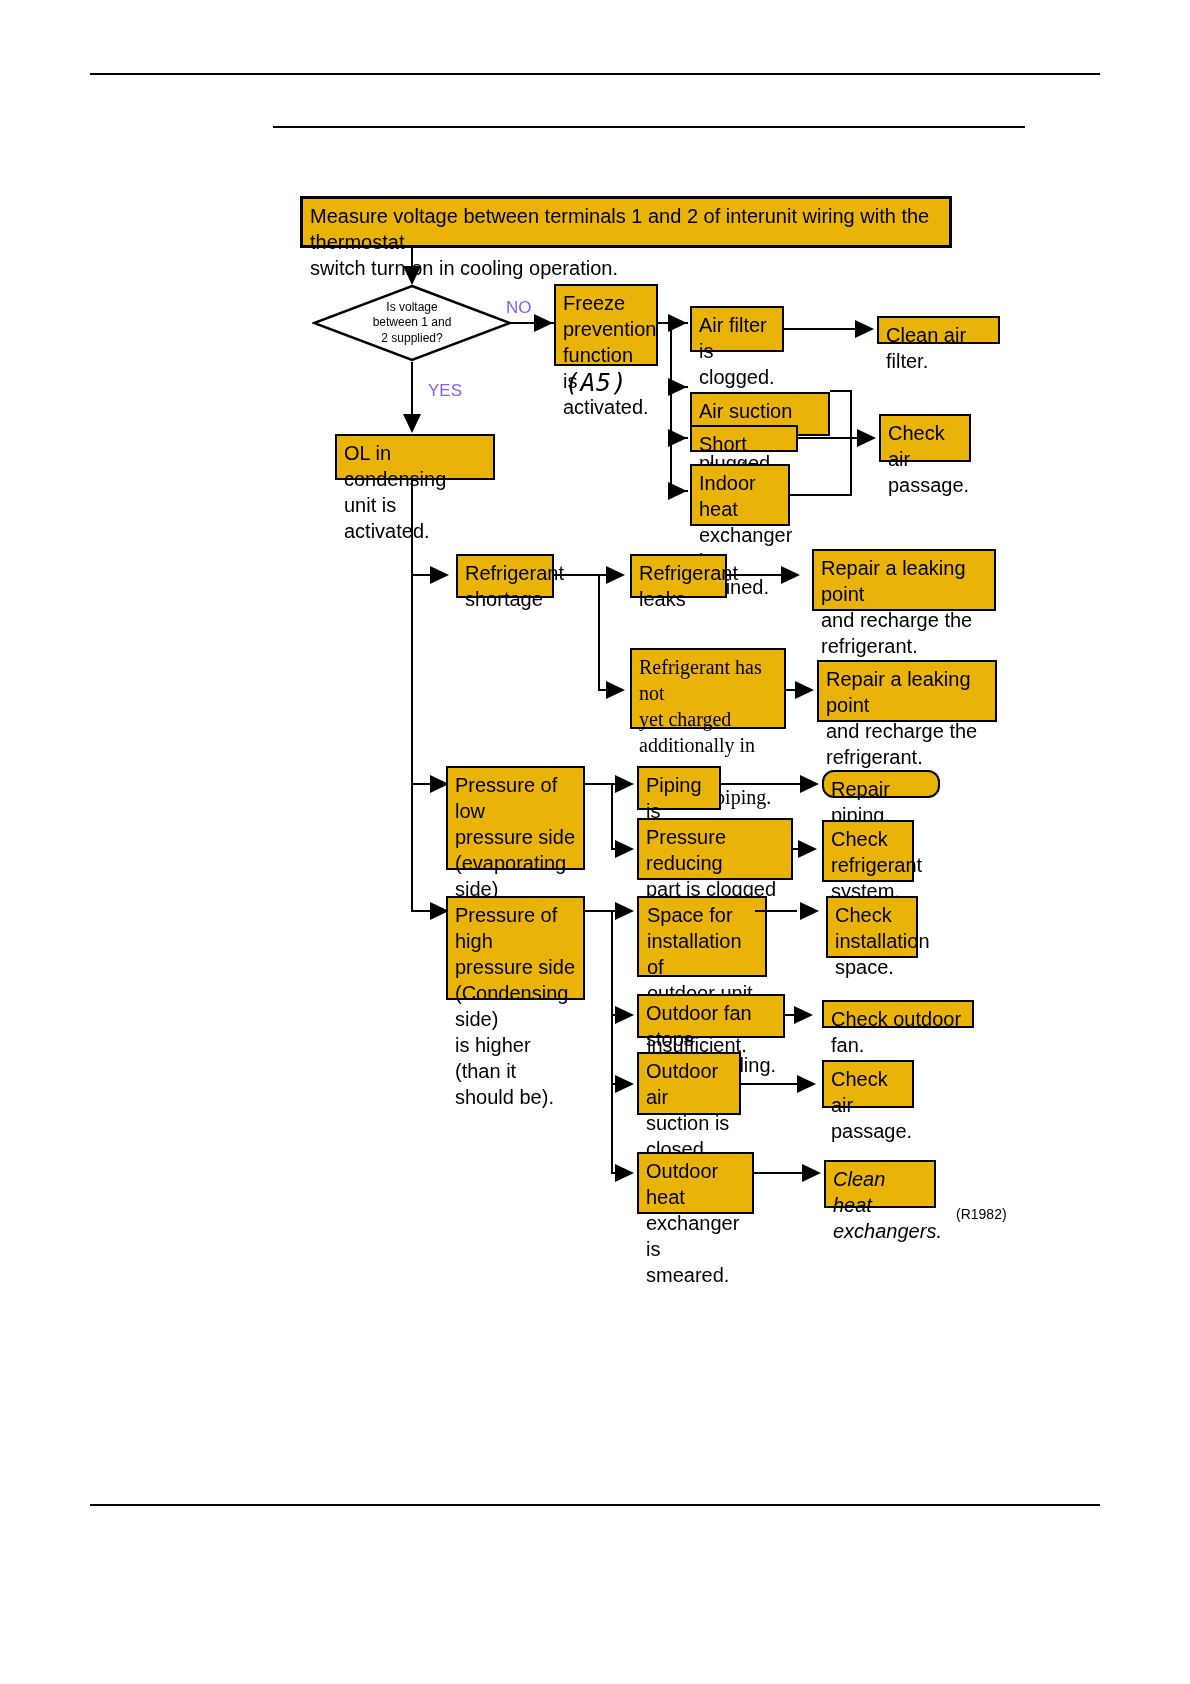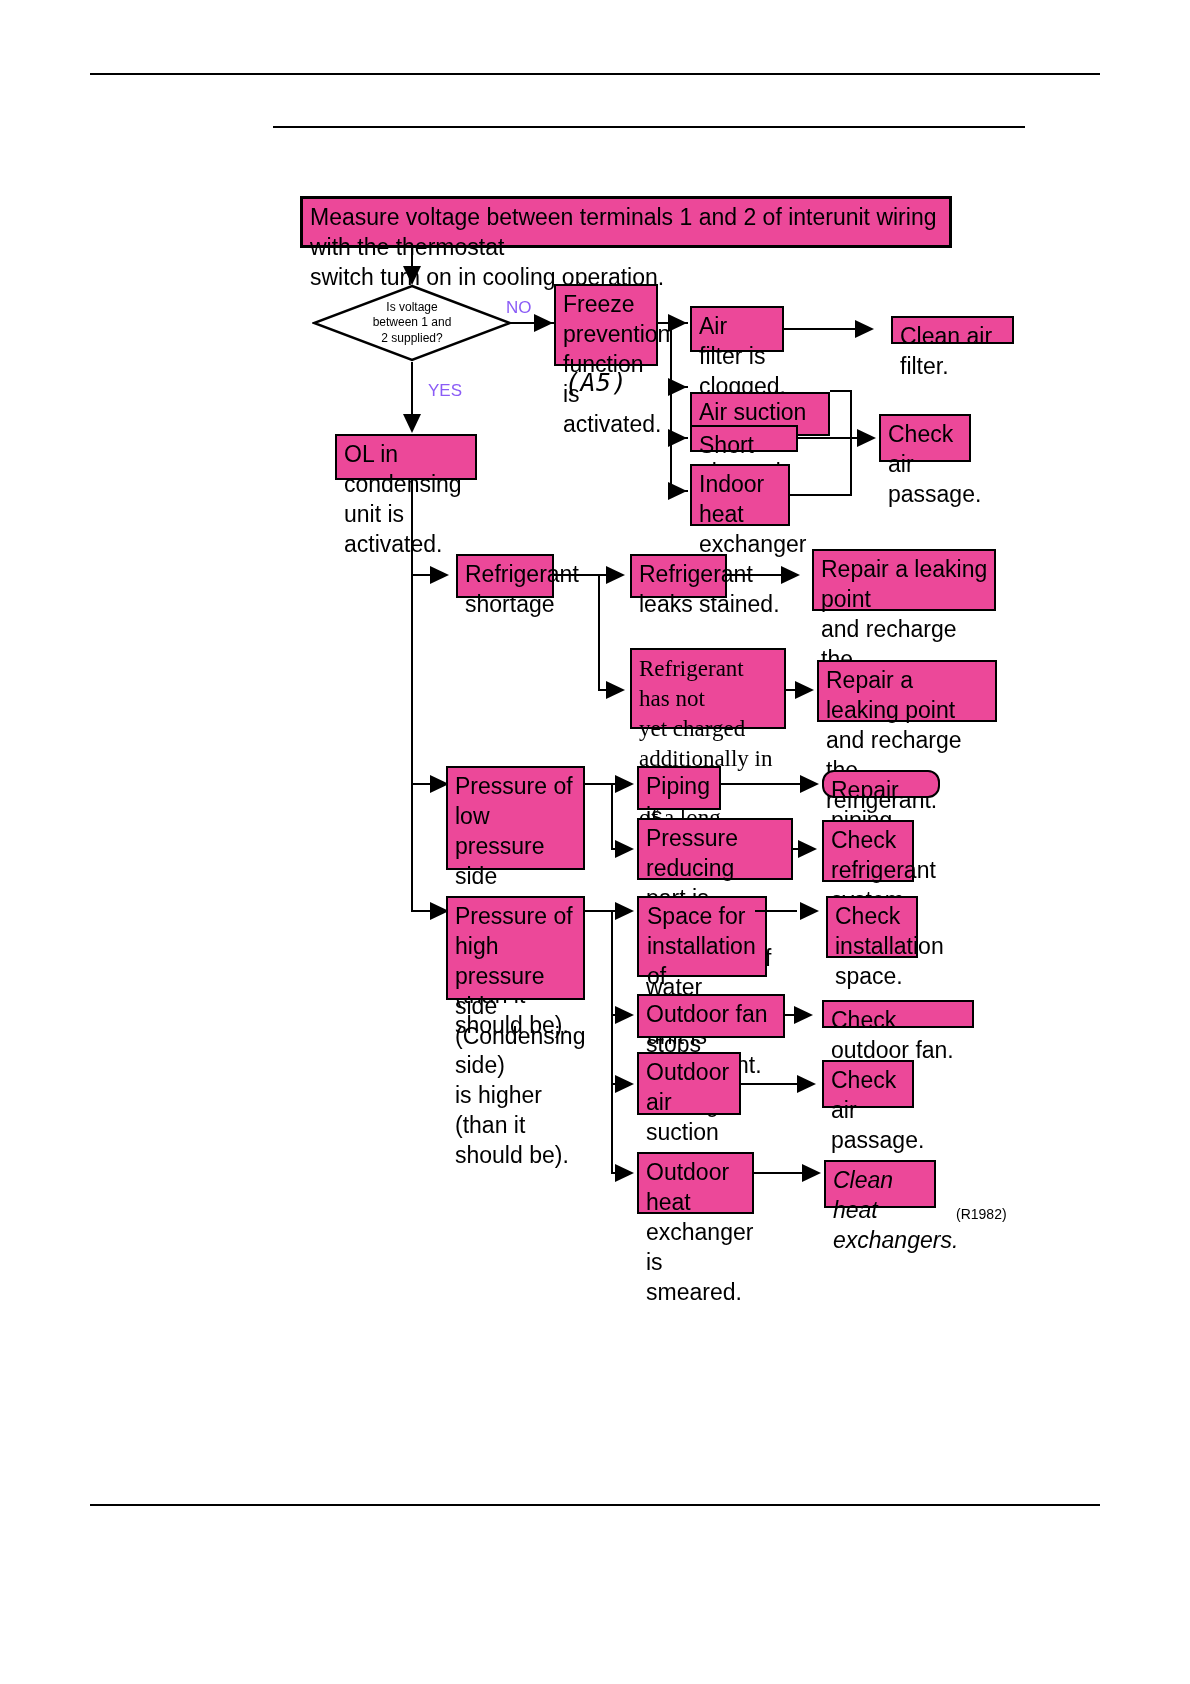--- a/index.html
+++ b/index.html
@@ -27,22 +27,22 @@
   }
   .rule-top      { left: 90px;  top: 73px;   width: 1010px; height: 2px; }
   .rule-sub      { left: 273px; top: 126px;  width: 752px;  height: 2px; }
   .rule-bottom   { left: 90px;  top: 1504px; width: 1010px; height: 2px; }
 
   
   .box {
     position: absolute;
     box-sizing: border-box;
     border: 2px solid #000000;
-    background: #ec4899;
-    font-size: 23px;
+    background: #eab308;
+    font-size: 20px;
     line-height: 1.30;
     padding: 4px 6px 3px 7px;
     color: #000000;
     white-space: pre-line;
   }
   .box.thick { border-width: 3px; }
 
   
   .diamond-wrap {
     position: absolute;
@@ -150,21 +150,21 @@
   <div class="hline" style="left:658px; top:322px; width:14px;"></div>
   <div class="vline" style="left:670px; top:322px; height:170px;"></div>
 
   <div class="hline" style="left:670px; top:322px; width:18px;"></div>
   <div class="arrow-r" style="left:668px; top:314px;"></div>
   <div class="box" style="left:690px; top:306px; width:94px; height:46px;">Air filter is
 clogged.</div>
 
   <div class="hline" style="left:784px; top:328px; width:86px;"></div>
   <div class="arrow-r" style="left:855px; top:320px;"></div>
-  <div class="box" style="left:877px; top:316px; width:123px; height:28px;margin-left:14px;">Clean air filter.</div>
+  <div class="box" style="left:877px; top:316px; width:123px; height:28px;">Clean air filter.</div>
 
   <div class="hline" style="left:670px; top:386px; width:18px;"></div>
   <div class="arrow-r" style="left:668px; top:378px;"></div>
   <div class="box" style="left:690px; top:368px; width:140px; height:44px;margin-top:24px;">Air suction inlet is
 plugged.</div>
 
   <div class="hline" style="left:670px; top:437px; width:18px;"></div>
   <div class="arrow-r" style="left:668px; top:429px;"></div>
   <div class="box" style="left:690px; top:425px; width:108px; height:27px;">Short circuit.</div>
 
@@ -176,21 +176,21 @@
 
   <div class="hline" style="left:830px; top:390px; width:22px;"></div>
   <div class="hline" style="left:798px; top:437px; width:54px;"></div>
   <div class="hline" style="left:790px; top:494px; width:62px;"></div>
   <div class="vline" style="left:850px; top:390px; height:106px;"></div>
   <div class="hline" style="left:850px; top:437px; width:12px;"></div>
   <div class="arrow-r" style="left:857px; top:429px;"></div>
   <div class="box" style="left:879px; top:414px; width:92px; height:48px;">Check air
 passage.</div>
 
-  <div class="box" style="left:335px; top:434px; width:142px; height:46px;">OL in condensing
+  <div class="box" style="left:335px; top:434px; width:160px; height:46px;">OL in condensing
 unit is activated.</div>
 
   <div class="vline" style="left:411px; top:480px; height:430px;"></div>
 
   <div class="hline" style="left:411px; top:574px; width:32px;"></div>
   <div class="arrow-r" style="left:430px; top:566px;"></div>
   <div class="box" style="left:456px; top:554px; width:98px; height:44px;">Refrigerant
 shortage</div>
 
   <div class="hline" style="left:554px; top:574px; width:46px;"></div>

